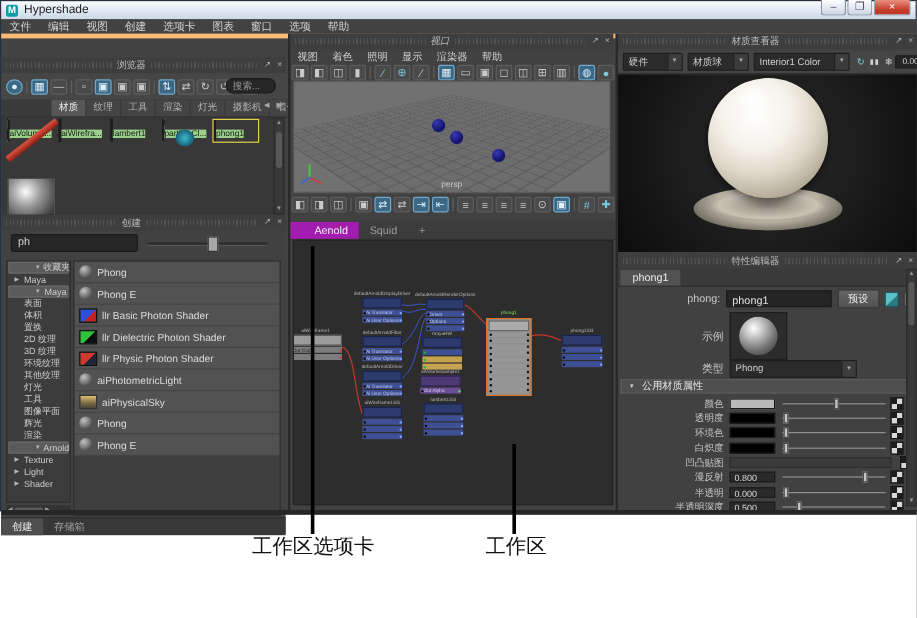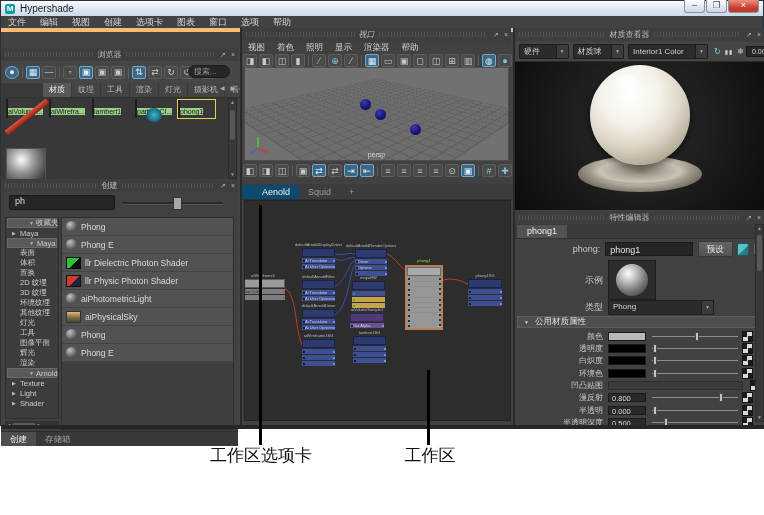--- a/index.html
+++ b/index.html
@@ -125,21 +125,21 @@
        background:repeating-linear-gradient(0deg,#5c5c5c 0 1px,transparent 1px 11px),
                   repeating-linear-gradient(90deg,#5c5c5c 0 1px,transparent 1px 11px);
        background-color:#6d6d6d;}
   .vsph{position:absolute;width:11px;height:11px;border-radius:50%;
        background:radial-gradient(circle at 36% 30%,#3a3ab2,#17177a 55%,#090942);}
   #persp-label{position:absolute;left:0;right:0;bottom:2px;text-align:center;font-size:7px;color:#d2d2d2;}
   #axis{position:absolute;left:4px;bottom:4px;}
   #wtabs{position:absolute;left:0;top:156px;width:271px;height:15px;background:#3c3c3c;
        border-bottom:1px solid #303030;display:flex;align-items:flex-end;}
   .wtab{height:14px;line-height:14px;padding:0 9px;font-size:9px;color:#9c9c9c;}
-  .wtab.active{background:#0c4a6e;color:#f2f2f2;padding-left:20px;}
+  .wtab.active{background:#a21caf;color:#f2f2f2;padding-left:20px;}
   #graph{position:absolute;left:2px;top:172px;width:267px;height:221px;background:#2d2d2d;
        border:1px solid #242424;box-sizing:border-box;overflow:hidden;}
   .node{position:absolute;font-size:4px;}
   .node .nt{position:absolute;top:-6px;left:-14px;right:-14px;text-align:center;font-size:4px;
        color:#b9b9b9;white-space:nowrap;overflow:hidden;}
   .node .nh{height:7px;}
   .node .nr{height:5px;margin-top:1px;line-height:5px;padding-left:3px;white-space:nowrap;
        overflow:hidden;position:relative;}
   .node .nr::before{content:"";position:absolute;left:0.5px;top:1.5px;width:2px;height:2px;
        border-radius:50%;background:#0b0b0b;}
@@ -463,20 +463,24 @@
         <div class="citem">
           <span class="cicon sphere"></span>
           <span>Phong</span>
         </div>
 
         <div class="citem">
           <span class="cicon sphere"></span>
           <span>Phong E</span>
         </div>
 
+        <div class="citem">
+          <span class="cicon photon-blue"></span>
+          <span>llr Basic Photon Shader</span>
+        </div>
 
         <div class="citem">
           <span class="cicon photon-green"></span>
           <span>llr Dielectric Photon Shader</span>
         </div>
 
         <div class="citem">
           <span class="cicon photon-red"></span>
           <span>llr Physic Photon Shader</span>
         </div>
@@ -784,31 +788,31 @@
           <span class="alab">透明度</span>
           <span class="aswatch" style="background: rgb(0, 0, 0);"></span>
 
           <span class="sl">
             <span class="sl-h" style="left: 4%;"></span>
           </span>
           <span class="chk"></span>
         </div>
 
         <div class="arow">
-          <span class="alab">白炽度</span>
+          <span class="alab">环境色</span>
           <span class="aswatch" style="background: rgb(0, 0, 0);"></span>
 
           <span class="sl">
             <span class="sl-h" style="left: 4%;"></span>
           </span>
           <span class="chk"></span>
         </div>
 
         <div class="arow">
-          <span class="alab">环境色</span>
+          <span class="alab">白炽度</span>
           <span class="aswatch" style="background: rgb(0, 0, 0);"></span>
 
           <span class="sl">
             <span class="sl-h" style="left: 4%;"></span>
           </span>
           <span class="chk"></span>
         </div>
 
         <div class="arow">
           <span class="alab">凹凸贴图</span>

